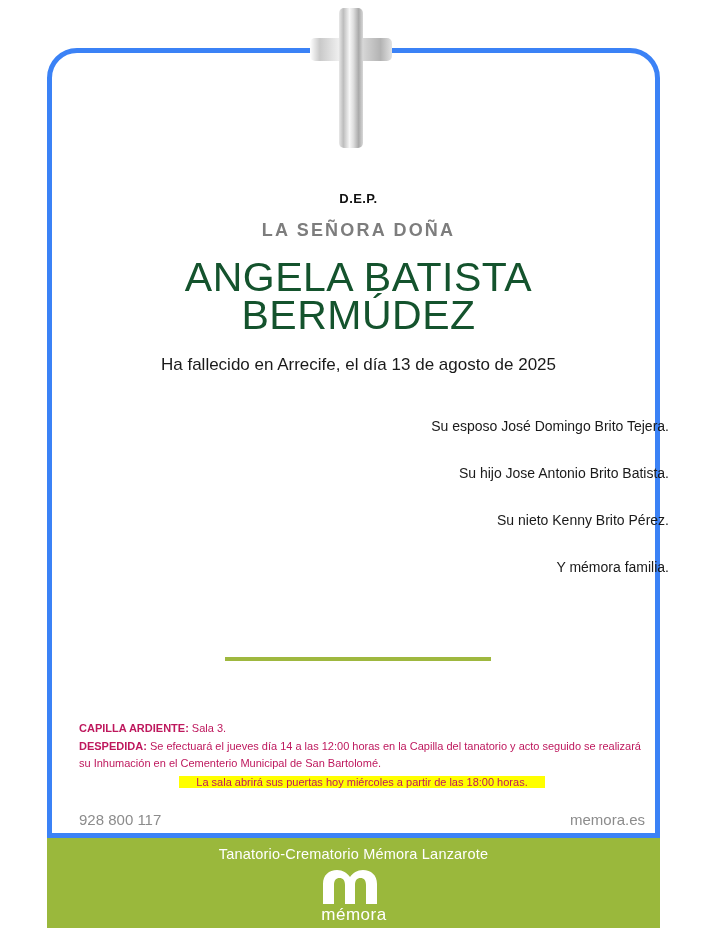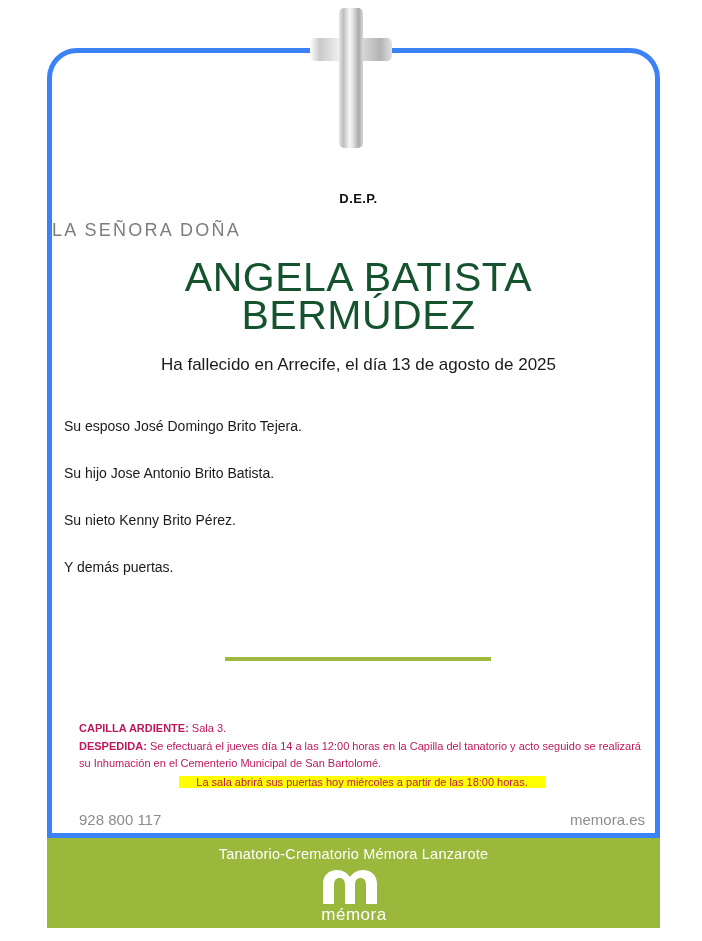--- a/index.html
+++ b/index.html
@@ -53,23 +53,23 @@
     font-size: 13px;
     font-weight: bold;
     letter-spacing: 0.4px;
     color: #111111;
   }
   .honorific {
     position: absolute;
     top: 167px;
     left: 0;
     width: 613px;
-    text-align: left;
+    text-align: center;
     font-size: 18px;
-    font-weight: 400;
+    font-weight: 700;
     letter-spacing: 2.2px;
     color: #7d7d7d;
   }
   .deceased-name {
     position: absolute;
     top: 205px;
     left: 0;
     width: 613px;
     text-align: center;
     font-size: 41px;
@@ -87,23 +87,23 @@
     width: 613px;
     text-align: center;
     font-size: 17px;
     font-weight: 400;
     line-height: 30px;
     color: #1a1a1a;
   }
   .survivors {
     position: absolute;
     top: 365px;
-    left: 12px;
-    width: 613px;
-    text-align: left;
+    left: 4px;
+    width: 613px;
+    text-align: right;
   }
   .survivor-line {
     font-size: 14px;
     line-height: 16px;
     color: #1a1a1a;
     margin-bottom: 31px;
   }
   .prayer {
     position: absolute;
     top: 565px;
@@ -192,21 +192,21 @@
   </div>
 
   <div class="death-info">
     <div>Ha fallecido en Arrecife, el día 13 de agosto de 2025</div>
   </div>
 
   <div class="survivors">
     <div class="survivor-line">Su esposo José Domingo Brito Tejera.</div>
     <div class="survivor-line">Su hijo Jose Antonio Brito Batista.</div>
     <div class="survivor-line">Su nieto Kenny Brito Pérez.</div>
-    <div class="survivor-line">Y demás puertas.</div>
+    <div class="survivor-line">Y mémora familia.</div>
   </div>
 
   <div id="green-divider"></div>
 
   <div id="fineprint">
     <div>
       <span class="lbl">CAPILLA ARDIENTE:</span><span> Sala 3.</span>
     </div>
     <div>
       <span class="lbl">DESPEDIDA:</span><span> Se efectuará el jueves día 14 a las 12:00 horas en la Capilla del tanatorio y acto seguido se realizará su Inhumación en el Cementerio Municipal de San Bartolomé.</span>

